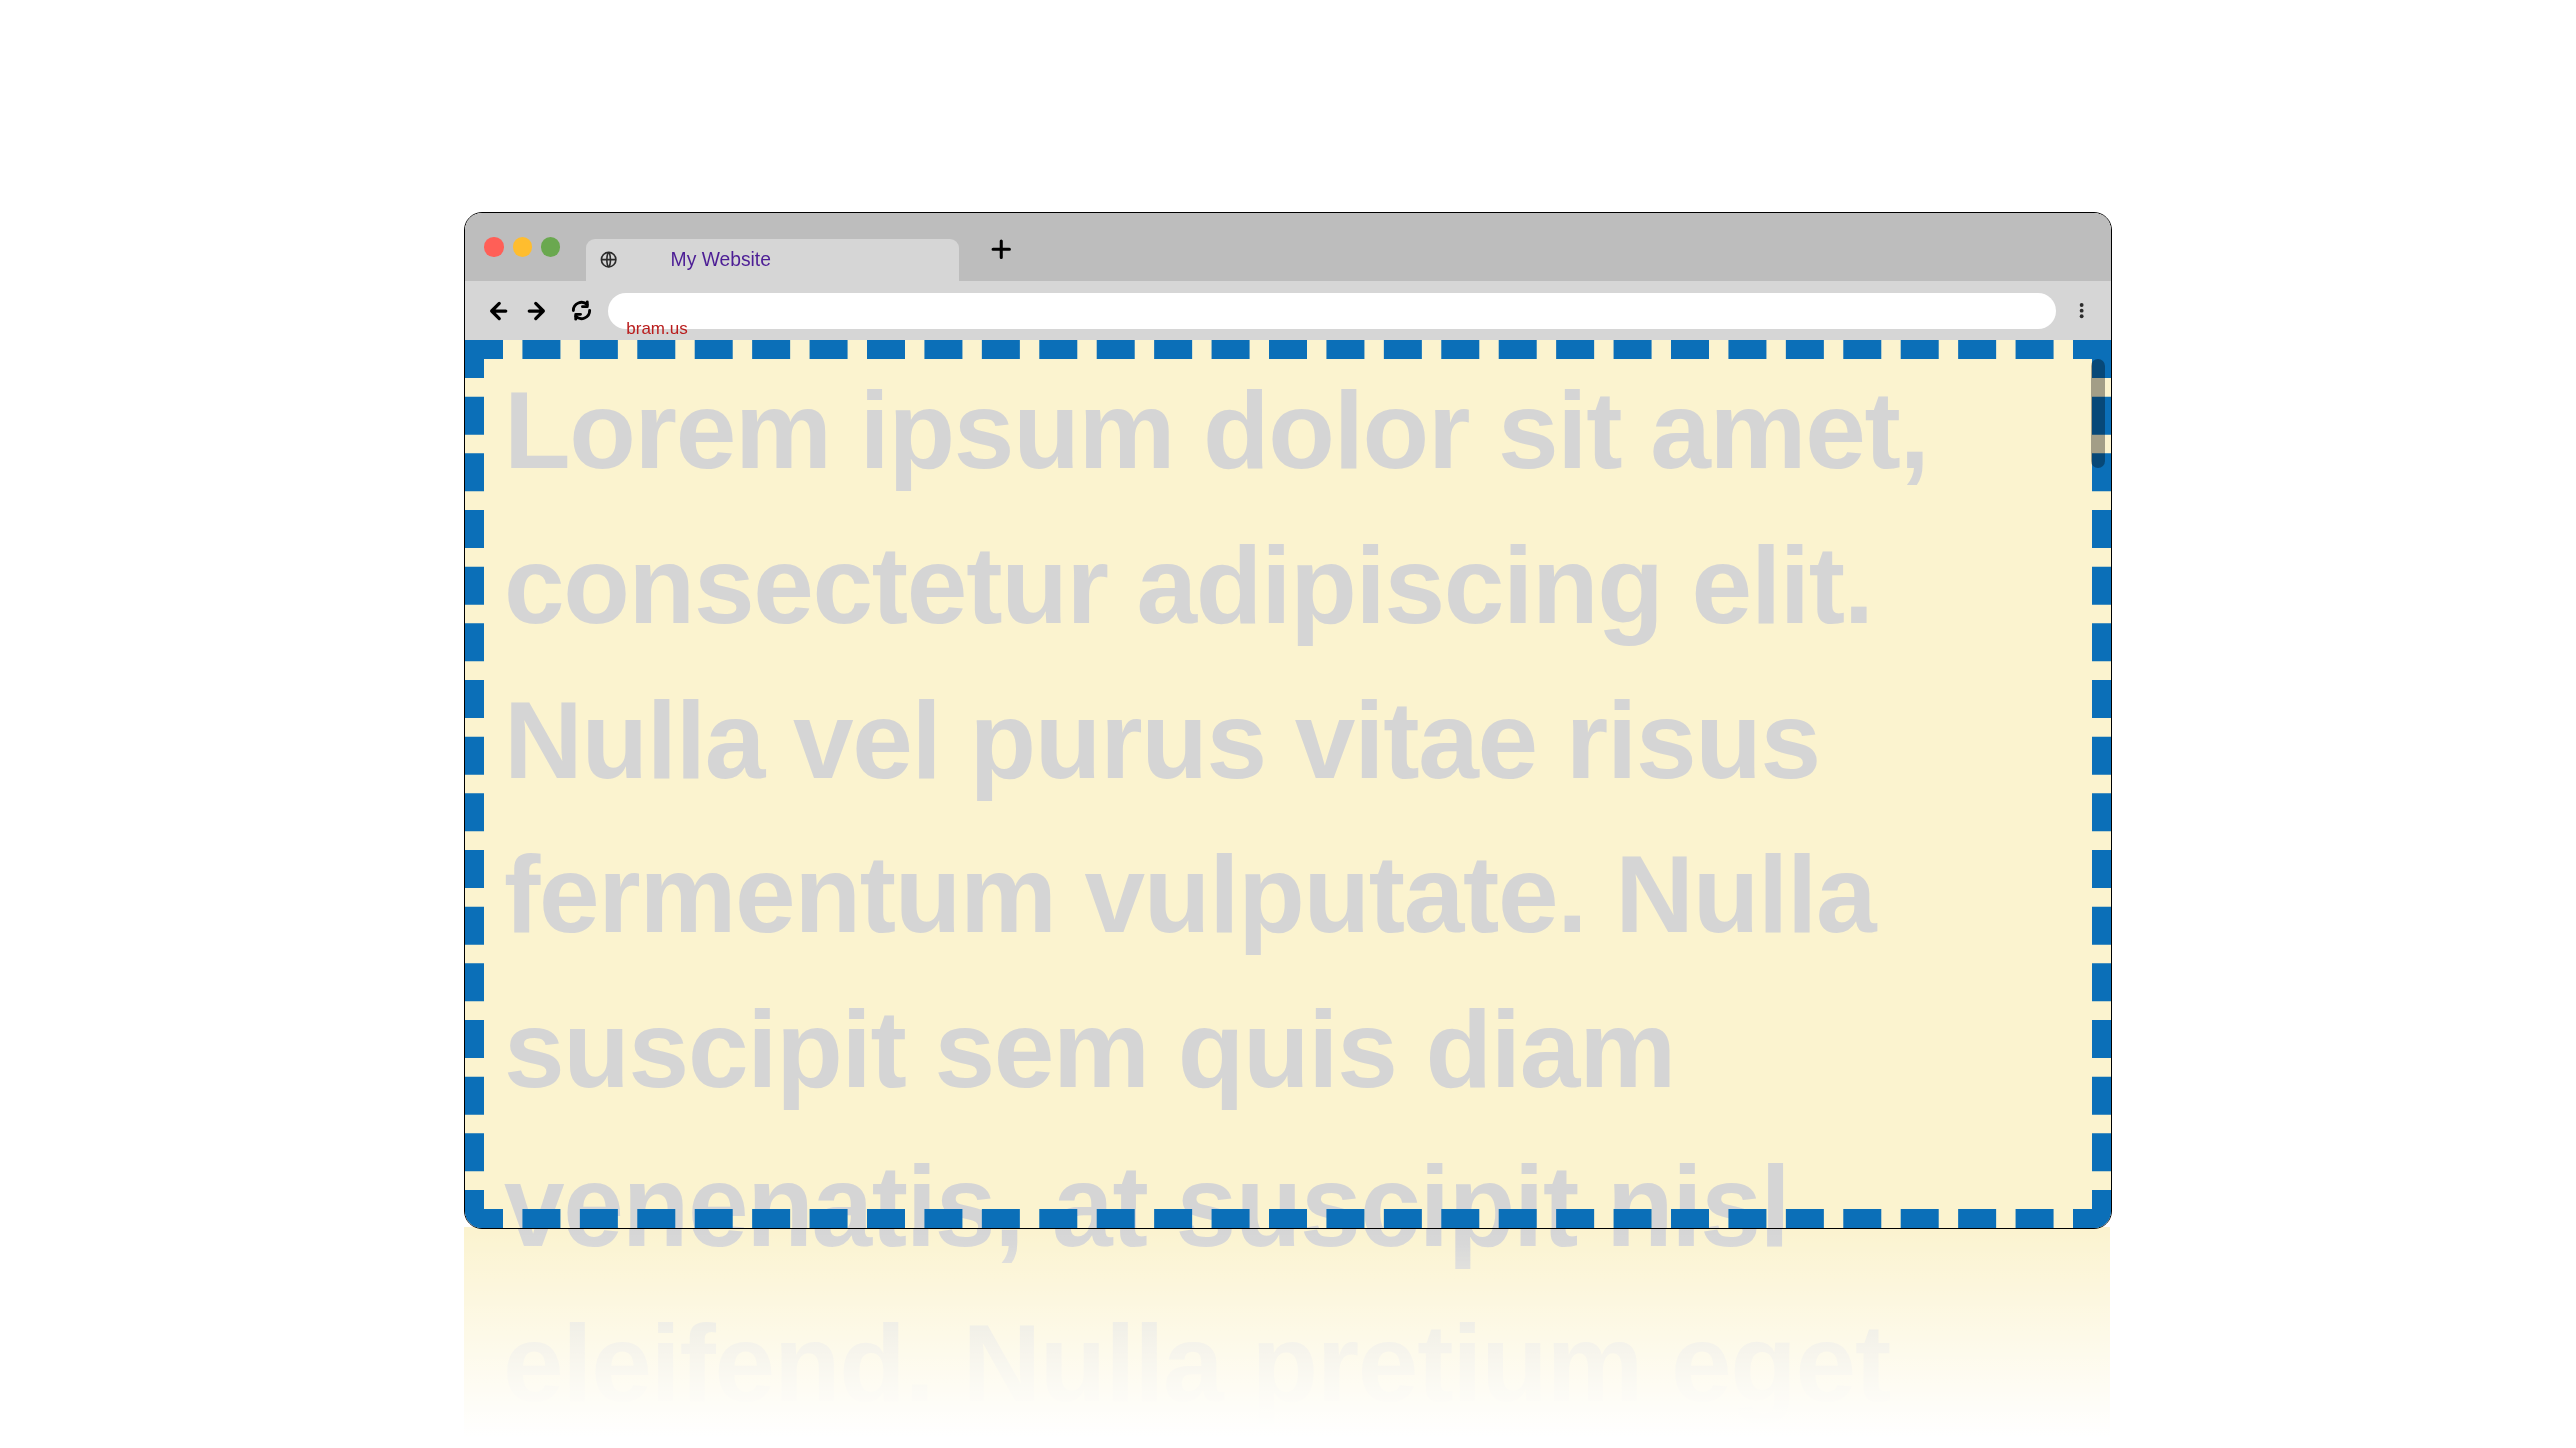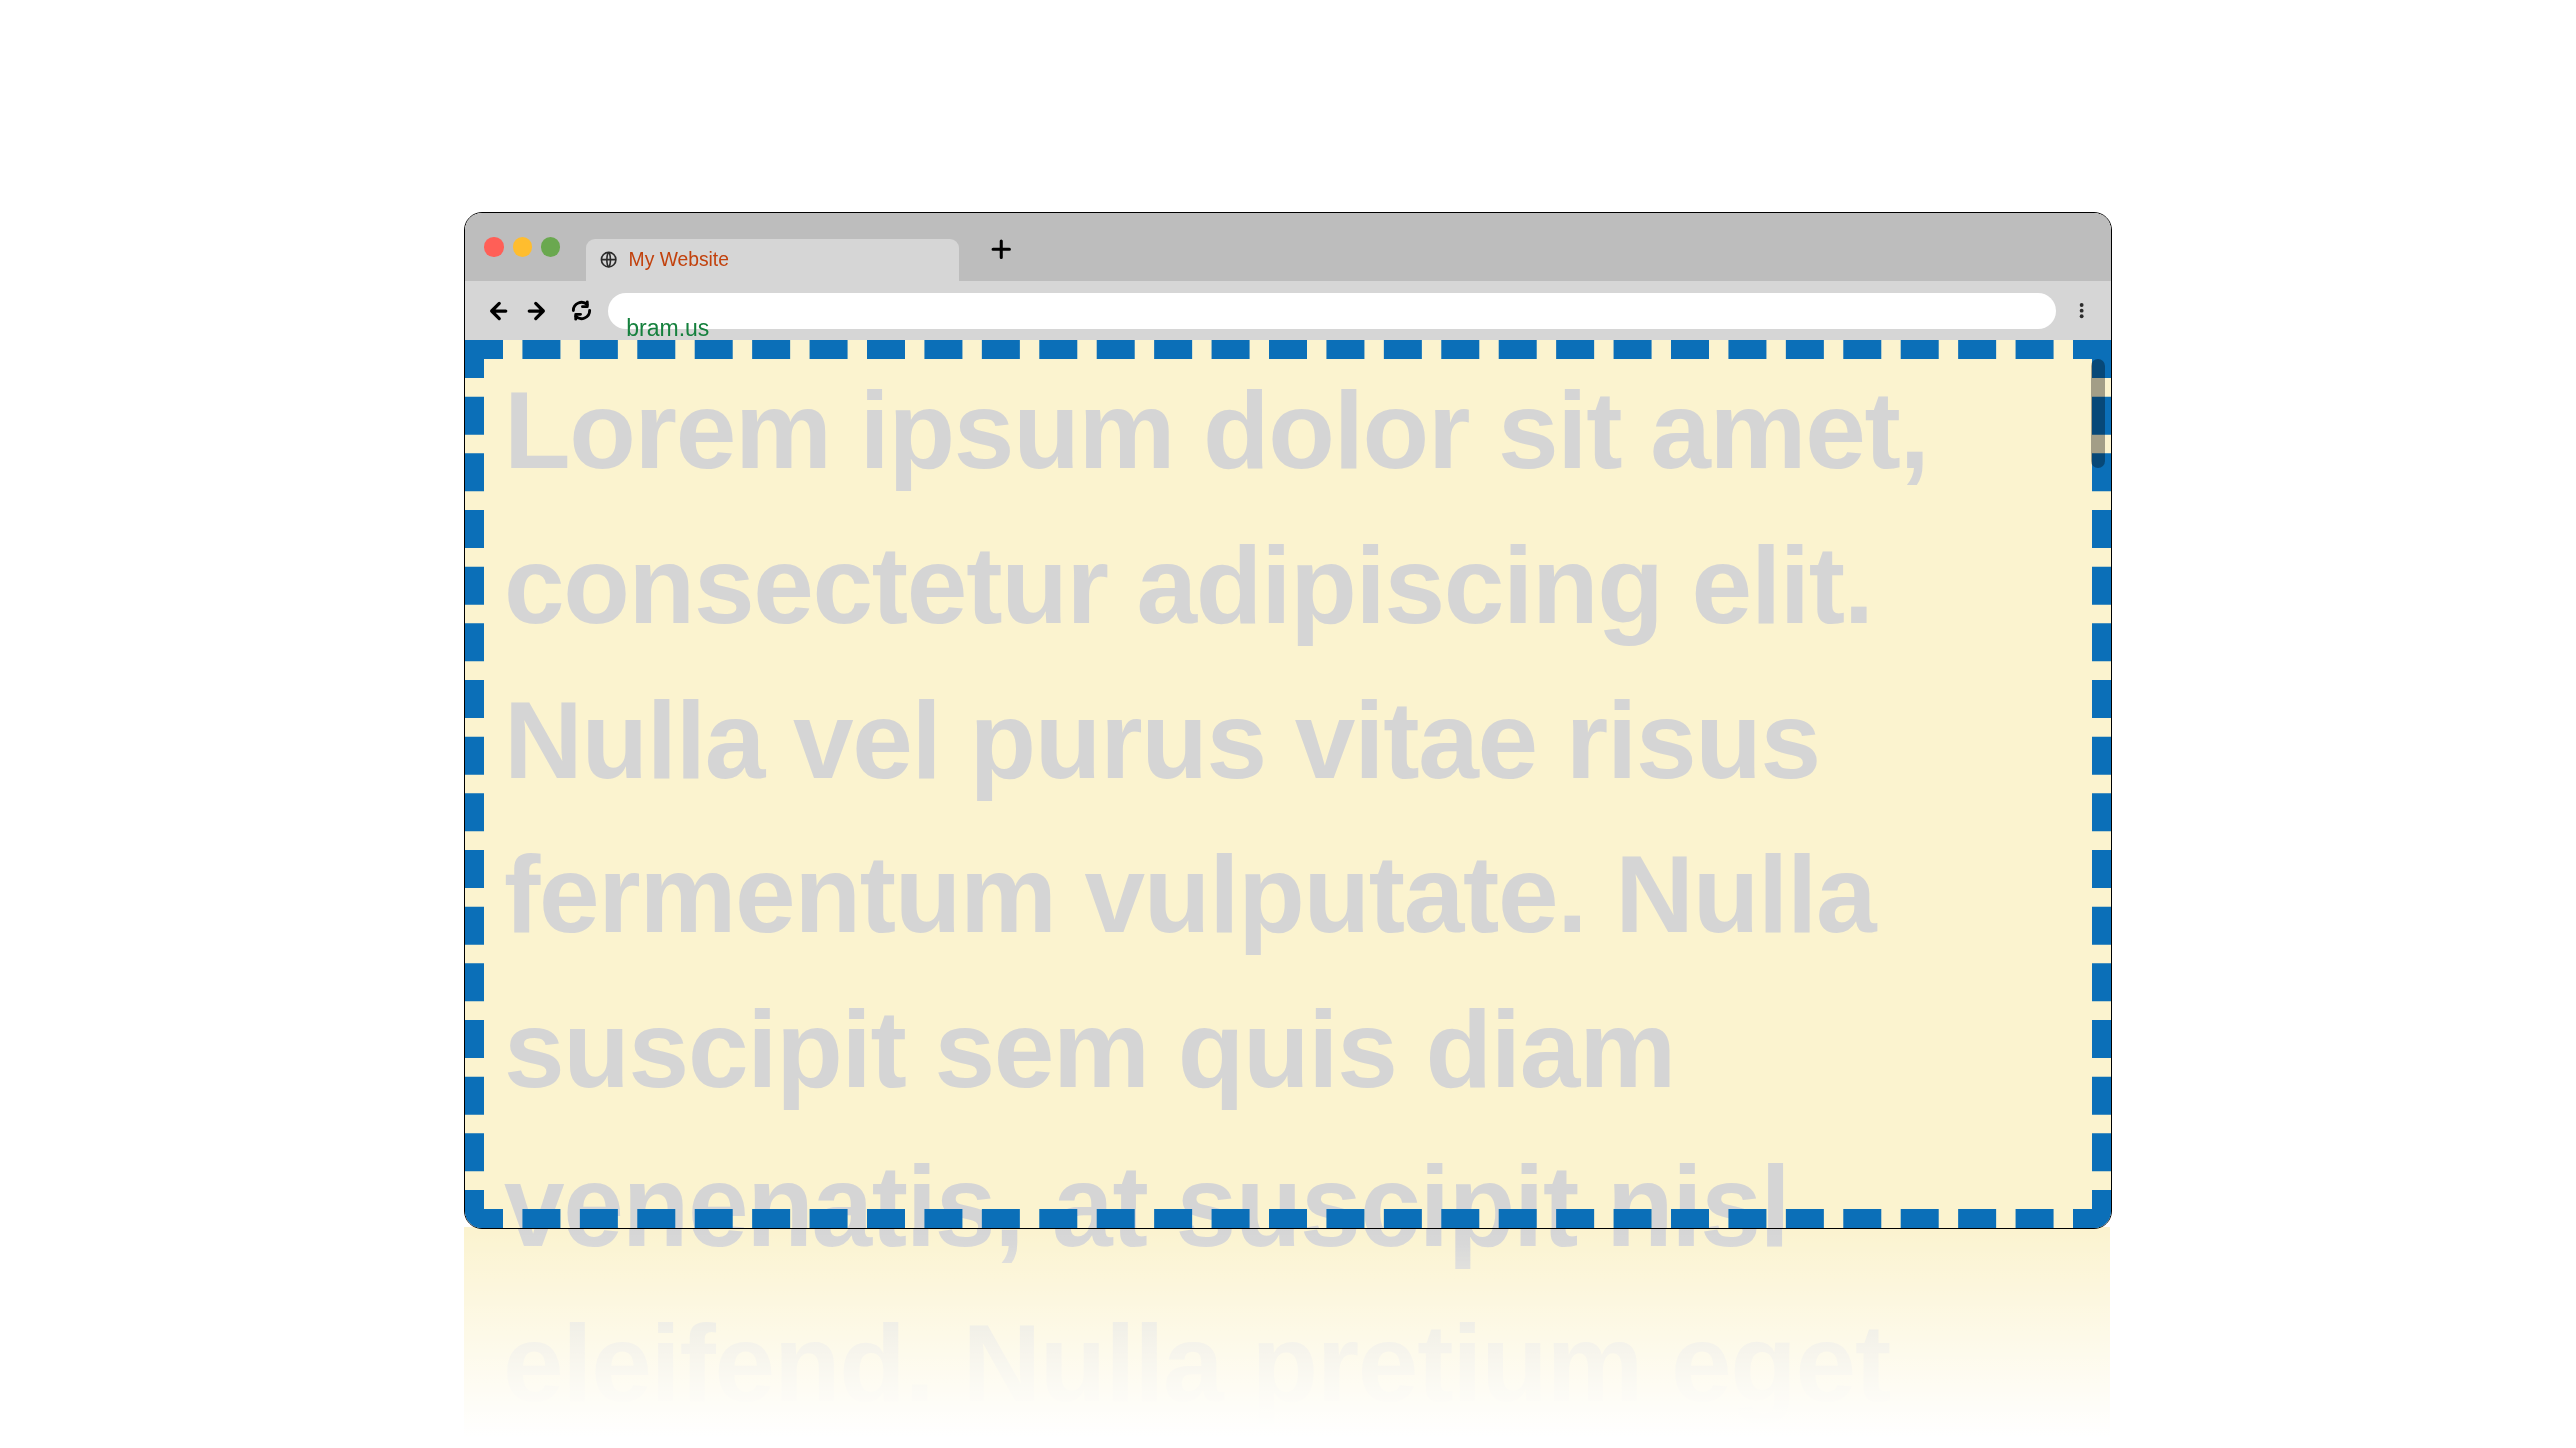--- a/index.html
+++ b/index.html
@@ -65,21 +65,22 @@
     top: 13px;
     min-width: 373px;
   }
   .favicon {
     width: 22px; height: 22px;
     display:flex; align-items:center; justify-content:center;
     margin-right: 9px;
   }
   .tab-title {
     font-size: 19.3px;
-    color:#c2410c;
+    color:#4c1d95;
+    margin-left:42px;
   }
   .newtab {
     width: 28px; height: 28px;
     display:flex; align-items:center; justify-content:center;
     margin-left: 18px;
     position:relative; top:2.6px;
     cursor:pointer;
   }
 
   
@@ -99,22 +100,22 @@
   .addressbar {
     flex: 1 1 auto;
     height: 36px;
     background: #ffffff;
     border-radius: 18px;
     display:flex;
     align-items:center;
     padding: 0 18px;
   }
   .addressbar span {
-    font-size: 23px;
-    color:#15803d;
+    font-size: 17px;
+    color:#b91c1c;
     margin-top:36px;
   }
   .kebab {
     width: 28px; height: 28px;
     display:flex; align-items:center; justify-content:center;
     cursor:pointer;
   }
 
   
   .browser-viewport {

